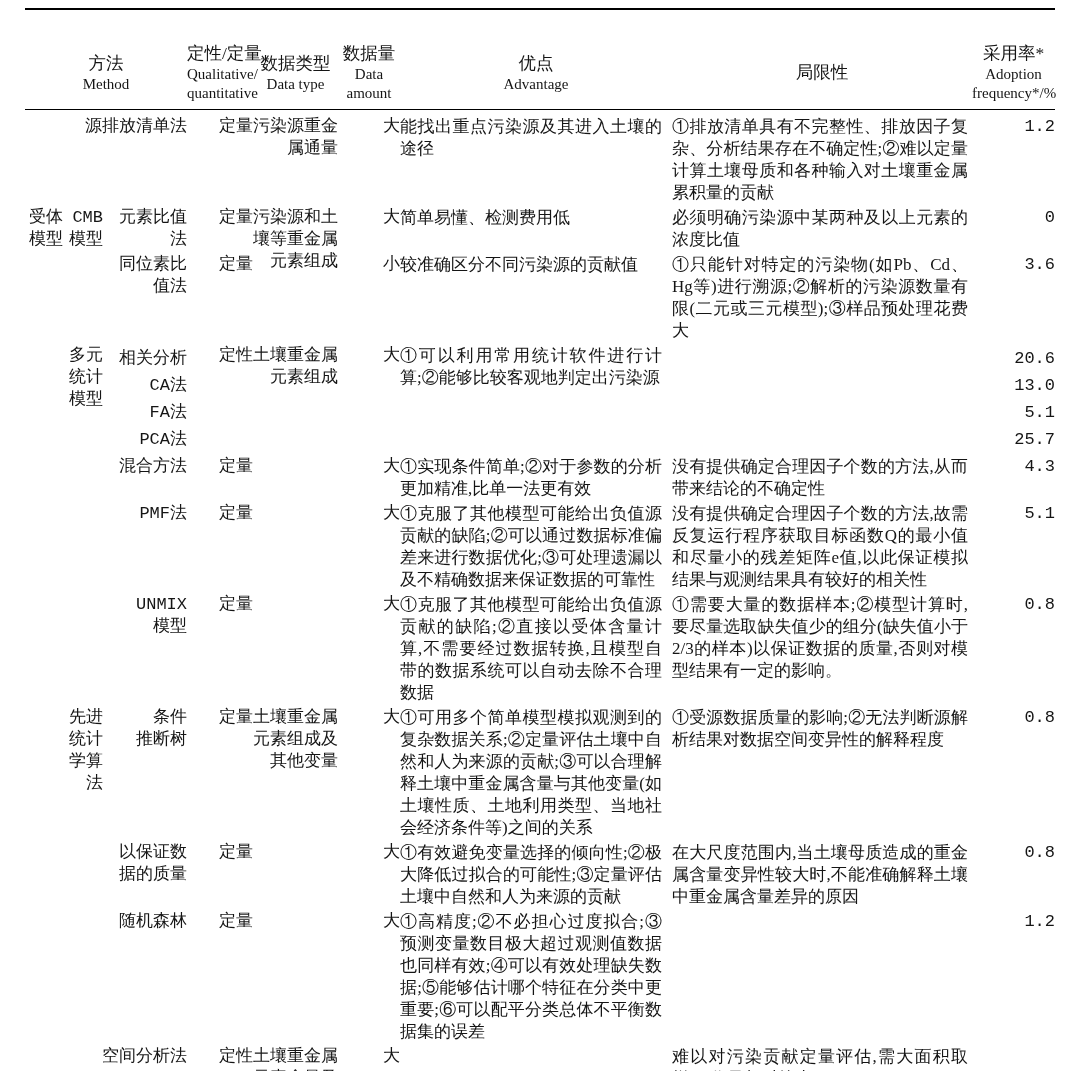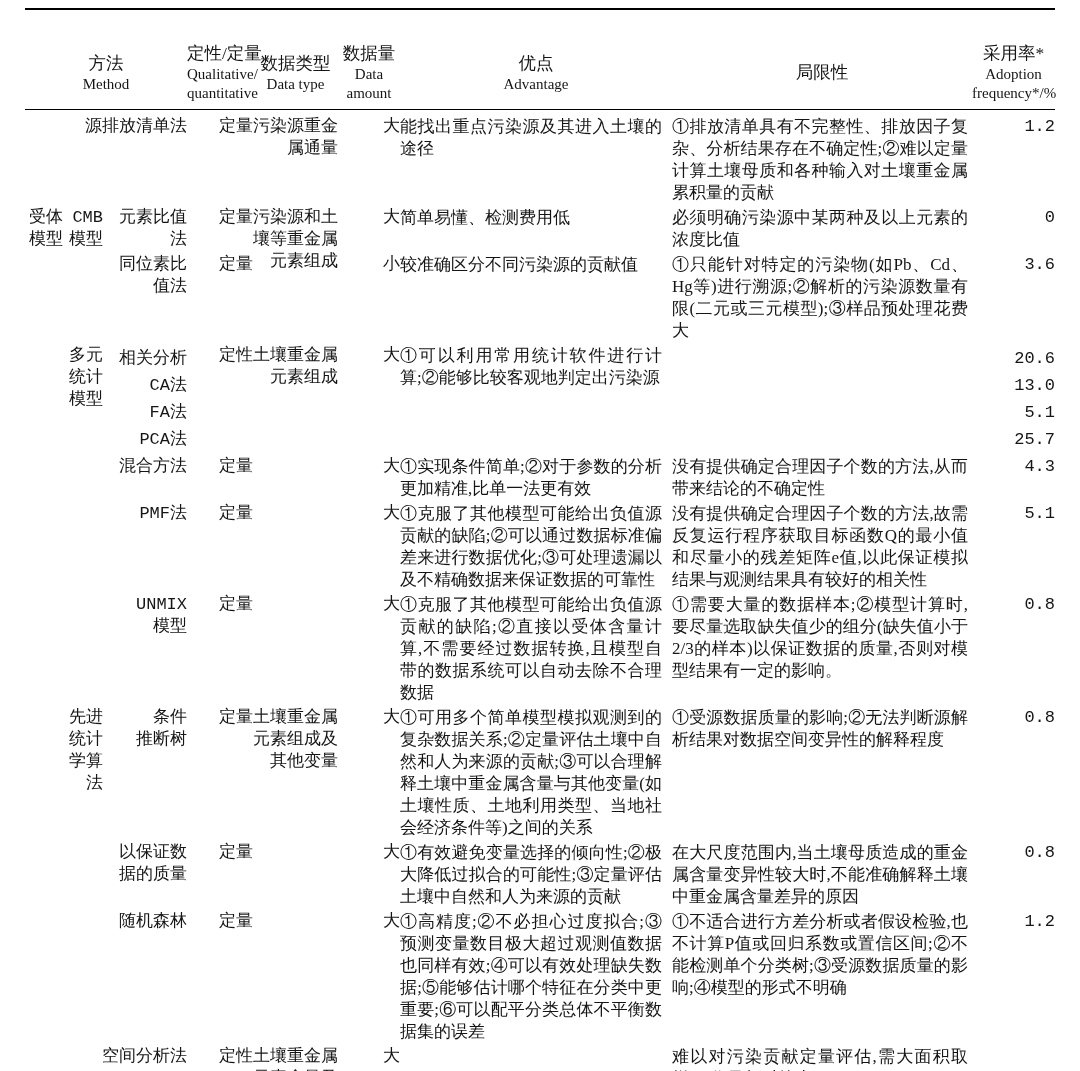--- a/index.html
+++ b/index.html
@@ -162,21 +162,20 @@
     <div class="c center g4 r2">定量</div>
     <div class="c center g6 r2">大</div>
     <div class="c lim g8 r2">在大尺度范围内,当土壤母质造成的重金属含量变异性较大时,不能准确解释土壤中重金属含量差异的原因</div>
     <div class="c para g7 r2">①有效避免变量选择的倾向性;②极大降低过拟合的可能性;③定量评估土壤中自然和人为来源的贡献</div>
     <div class="c center g9 r2">0.8</div>
 
     <div class="c center g3 r3">随机森林</div>
     <div class="c center g4 r3">定量</div>
     <div class="c center g6 r3">大</div>
     <div class="c para g7 r3">①高精度;②不必担心过度拟合;③预测变量数目极大超过观测值数据也同样有效;④可以有效处理缺失数据;⑤能够估计哪个特征在分类中更重要;⑥可以配平分类总体不平衡数据集的误差</div>
-    <div class="c lim g8 r3">①不适合进行方差分析或者假设检验,也不计算P值或回归系数或置信区间;②不能检测单个分类树;③受源数据质量的影响;④模型的形式不明确</div>
     <div class="c center g9 r3">1.2</div>
   </div>
 
   <div class="grid">
     <div class="c center g13">空间分析法</div>
     <div class="c center g4">定性</div>
     <div class="c center g5">土壤重金属元素含量及其空间关系</div>
     <div class="c center g6">大</div>
     <div class="c lim g8">难以对污染贡献定量评估,需大面积取样,工作量相对较大</div>
     <div class="c para g7">污染源的解析结果空间化,能反映出污染源在空间的变化规律</div>

